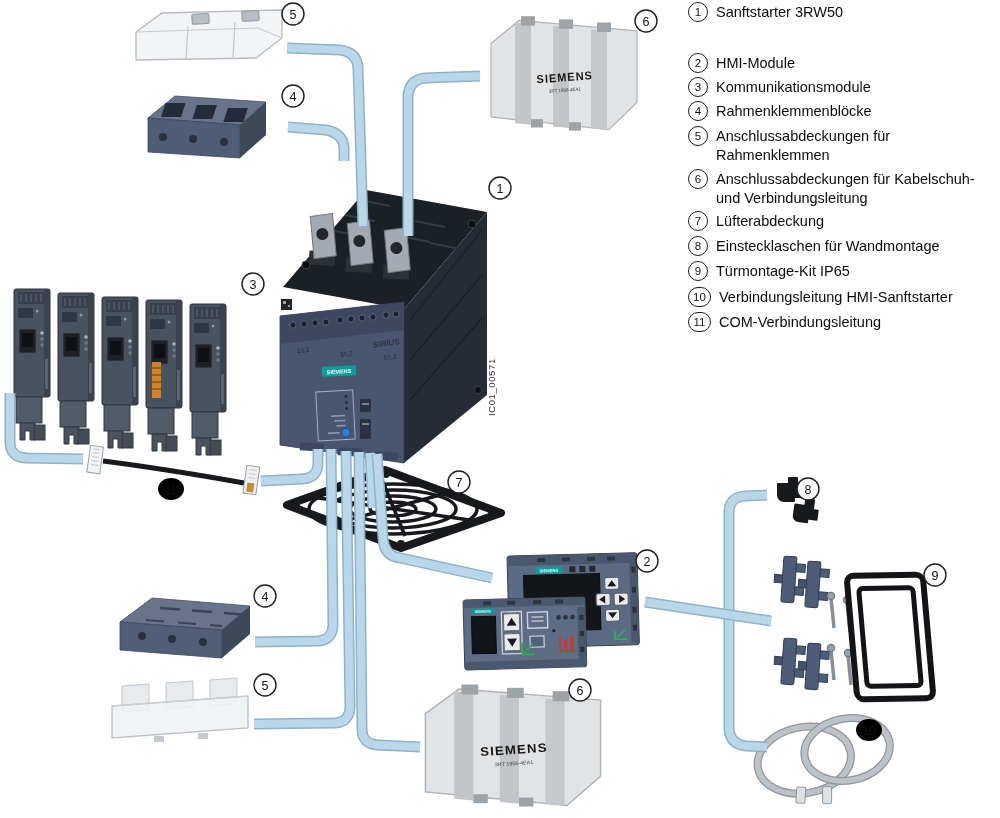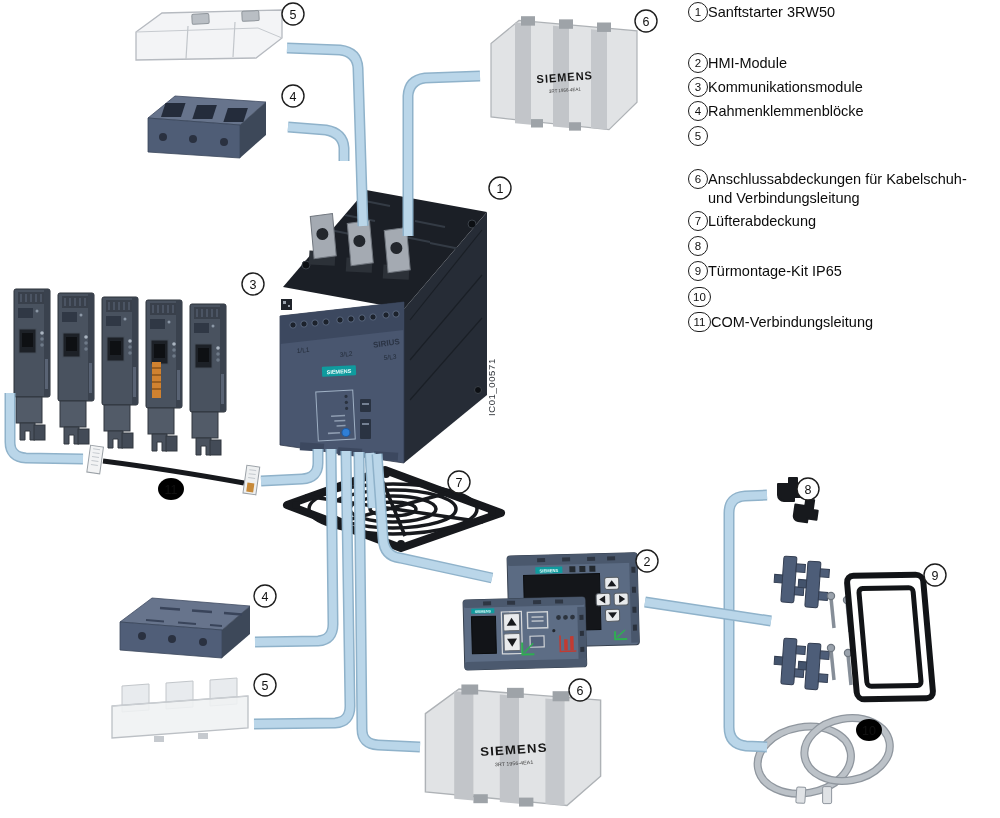--- a/index.html
+++ b/index.html
@@ -11,21 +11,21 @@
   .tubeI{fill:none;stroke:#bad6e9;stroke-width:8;stroke-linecap:butt;}
   
   .co circle{fill:#fff;stroke:#1d1d1d;stroke-width:1.4;}
   .co text{font-size:12.5px;fill:#111;text-anchor:middle;}
   
   #legend{position:absolute;left:688px;top:2px;width:312px;height:340px;}
   .lrow{position:absolute;left:0;display:flex;align-items:flex-start;}
   .lnum{flex:0 0 auto;width:18px;height:18px;border:1.4px solid #1d1d1d;border-radius:50%;
         display:flex;align-items:center;justify-content:center;font-size:11.5px;color:#111;margin-top:0px;}
   .lnum.wide{width:21px;border-radius:10px;}
-  .ltext{margin-left:0;font-size:14.5px;line-height:19px;color:#0c0c0c;white-space:pre-line;padding-top:1px;}
+  .ltext{margin-left:8px;font-size:14.5px;line-height:19px;color:#0c0c0c;white-space:pre-line;padding-top:1px;}
 </style>
 </head>
 <body>
 
 <div id="canvas">
 <svg width="1000" height="818" viewBox="0 0 1000 818">
 
   <g transform="translate(134,8)">
     <path d="M2,24 L28,5 L148,2 L148,30 L122,50 L2,52 Z" fill="#f1f3f5" fill-opacity="0.88" stroke="#b6bac0" stroke-width="1.3"></path>
     <path d="M2,24 L124,20 L148,30" fill="none" stroke="#c6cacf" stroke-width="1"></path>
@@ -405,38 +405,42 @@
   <div class="lrow" style="top:75px">
         <span class="lnum">3</span>
         <span class="ltext">Kommunikationsmodule</span>
       </div>
   <div class="lrow" style="top:99px">
         <span class="lnum">4</span>
         <span class="ltext">Rahmenklemmenblöcke</span>
       </div>
   <div class="lrow" style="top:124px">
         <span class="lnum">5</span>
+        <span class="ltext">Anschlussabdeckungen für
+Rahmenklemmen</span>
       </div>
   <div class="lrow" style="top:167px">
         <span class="lnum">6</span>
         <span class="ltext">Anschlussabdeckungen für Kabelschuh-
 und Verbindungsleitung</span>
       </div>
   <div class="lrow" style="top:209px">
         <span class="lnum">7</span>
         <span class="ltext">Lüfterabdeckung</span>
       </div>
   <div class="lrow" style="top:234px">
         <span class="lnum">8</span>
+        <span class="ltext">Einstecklaschen für Wandmontage</span>
       </div>
   <div class="lrow" style="top:259px">
         <span class="lnum">9</span>
         <span class="ltext">Türmontage-Kit IP65</span>
       </div>
   <div class="lrow" style="top:285px">
         <span class="lnum wide">10</span>
+        <span class="ltext">Verbindungsleitung HMI-Sanftstarter</span>
       </div>
   <div class="lrow" style="top:310px">
         <span class="lnum wide">11</span>
         <span class="ltext">COM-Verbindungsleitung</span>
       </div>
 </div>
 </div>
 
 </body></html>

